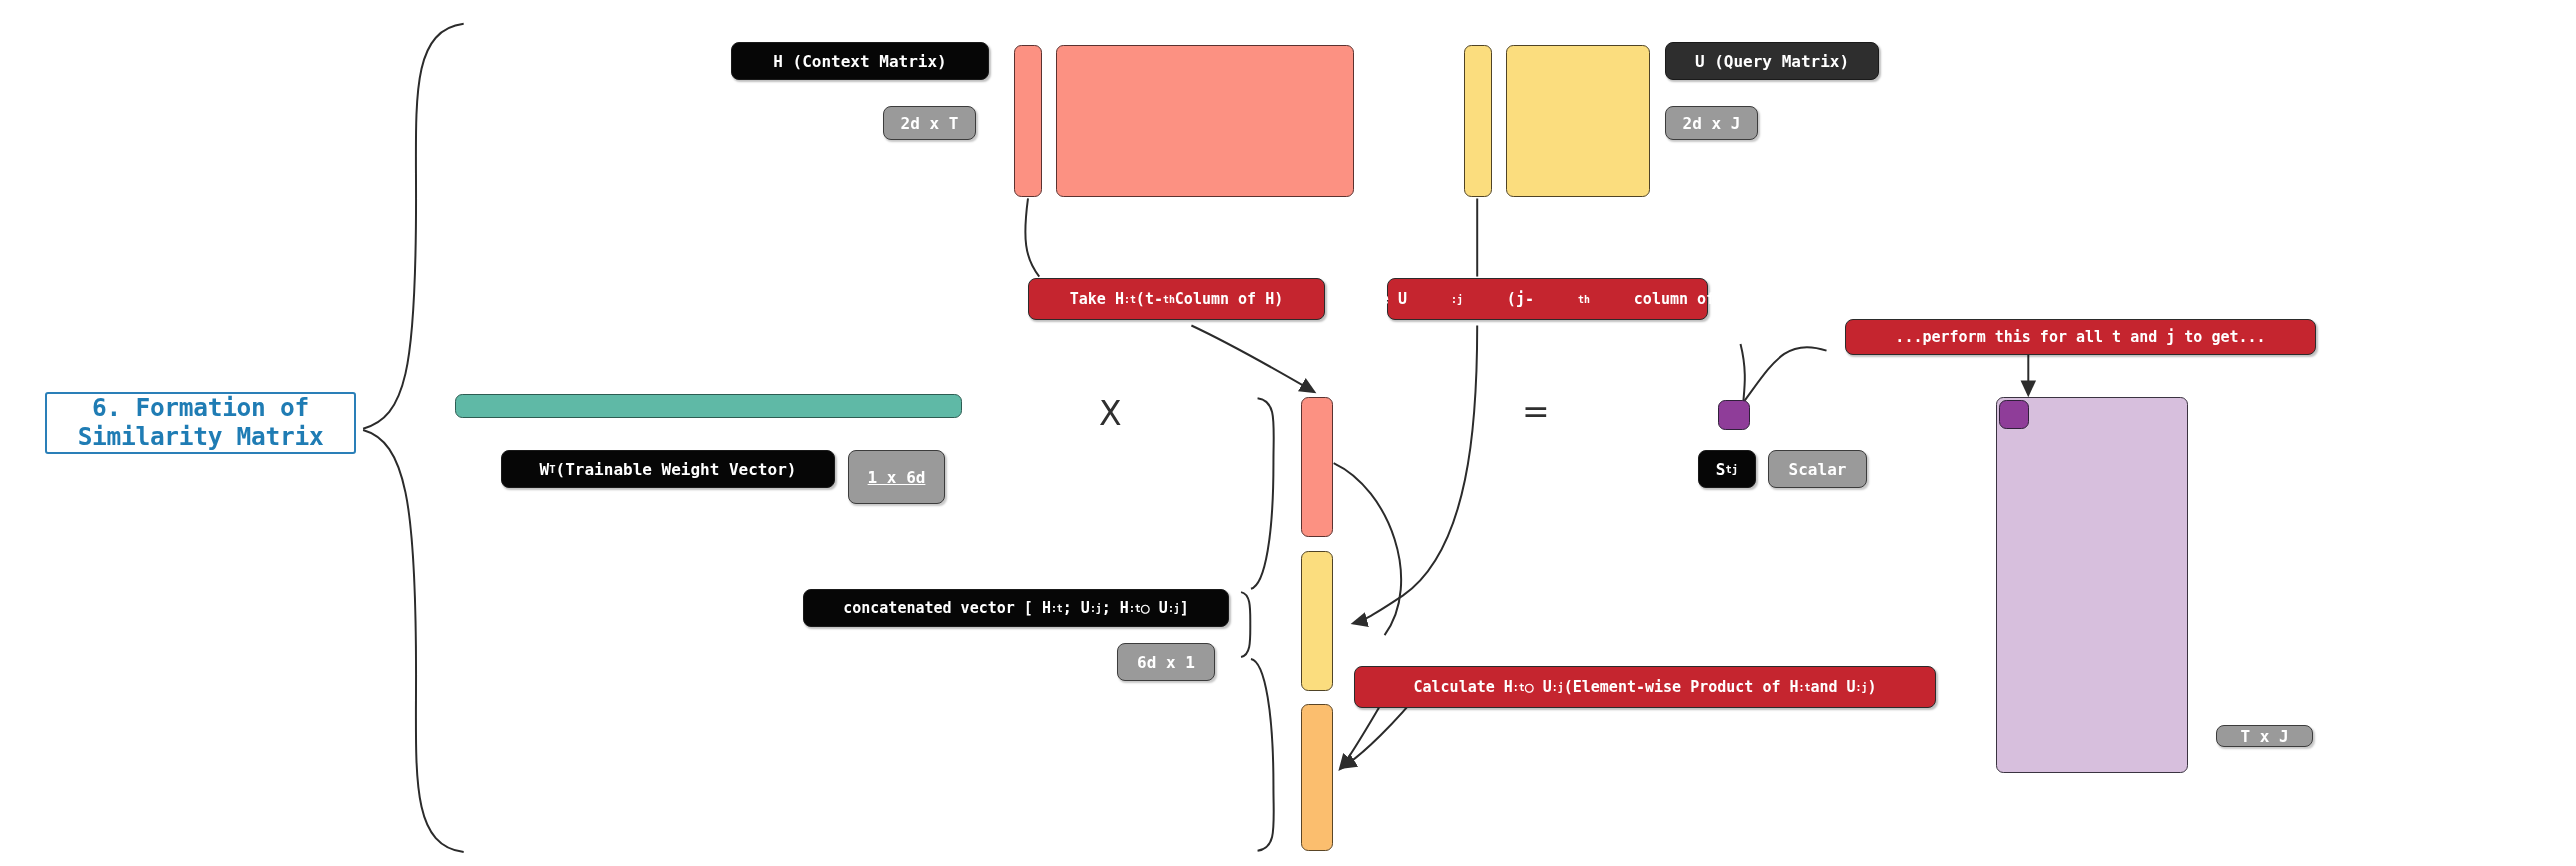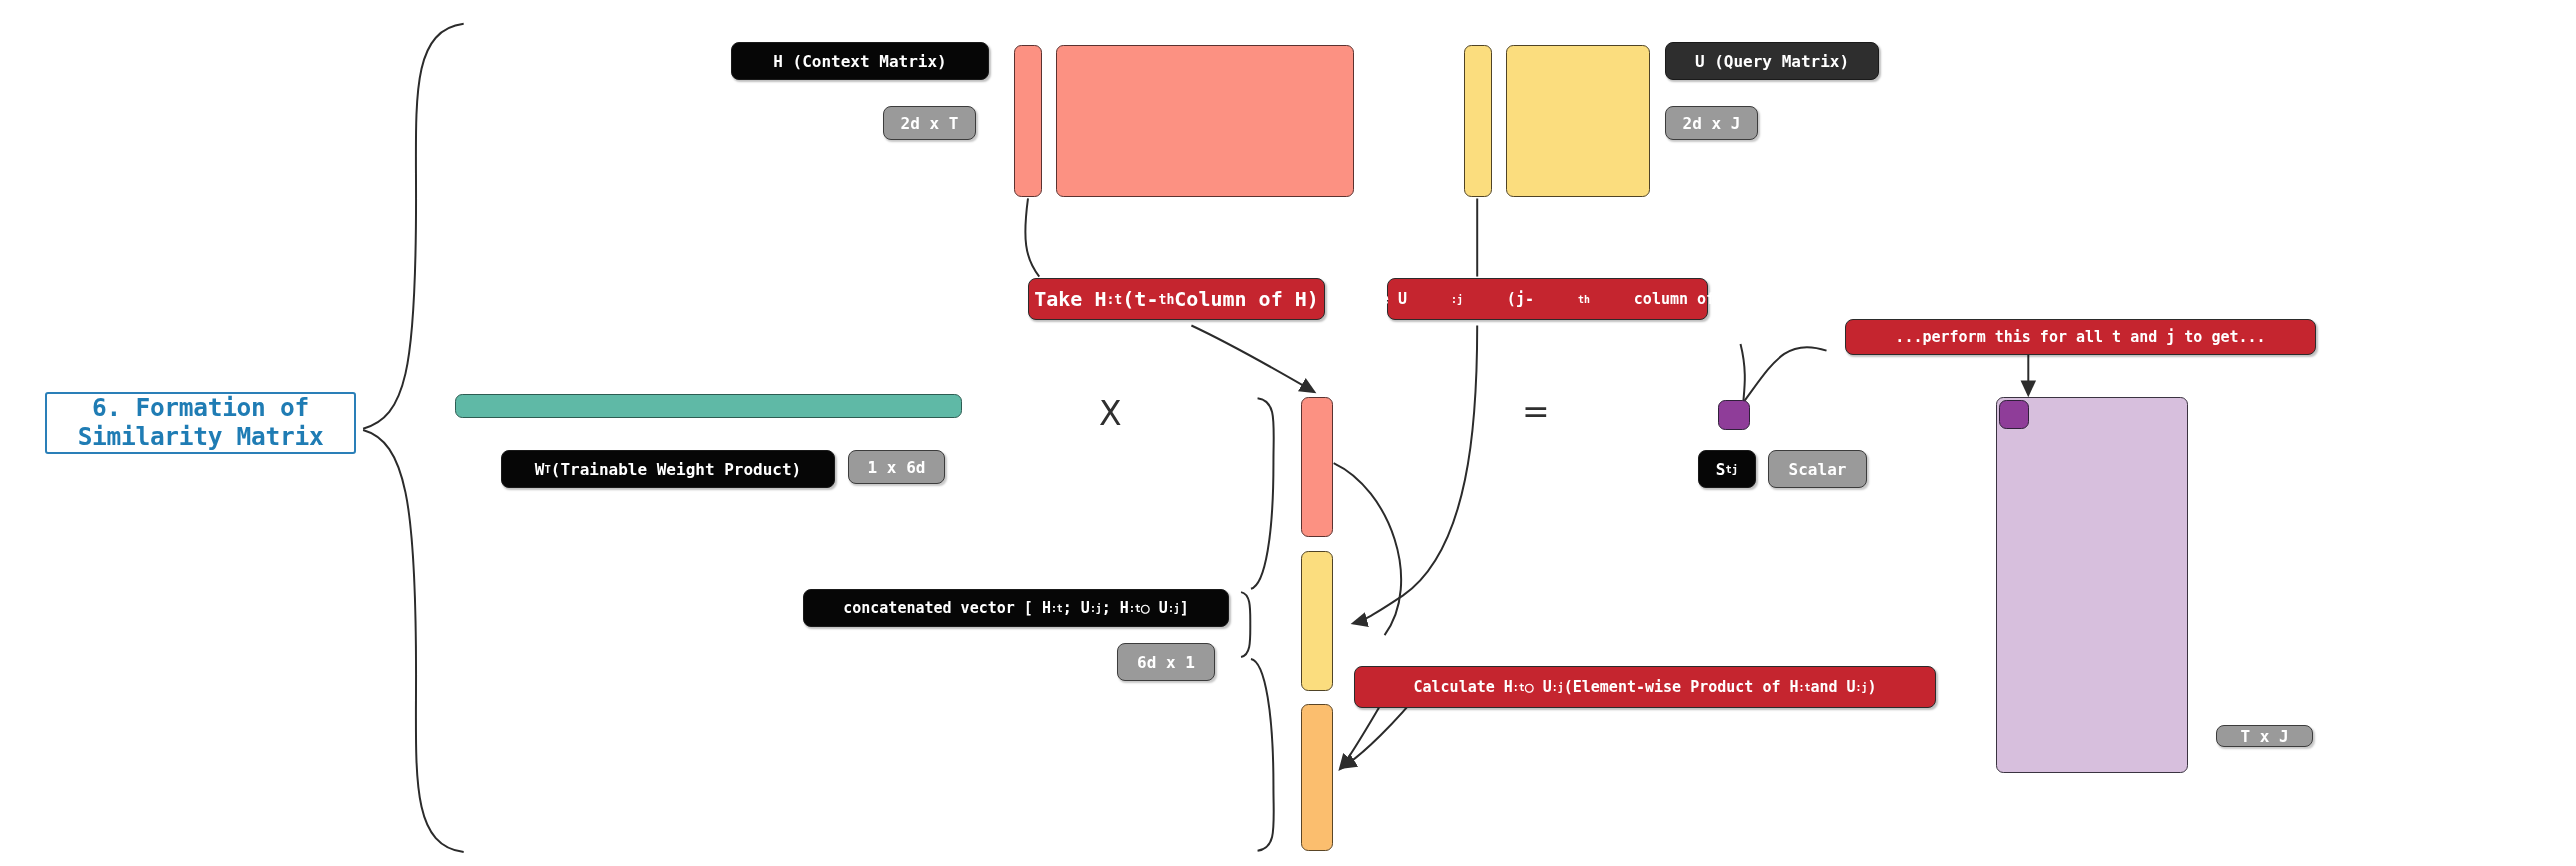--- a/index.html
+++ b/index.html
@@ -157,21 +157,21 @@
   <div class="abs block block-red" style="left:1014px; top:45px; width:28px; height:152px;"></div>
   <div class="abs block block-red" style="left:1056px; top:45px; width:298px; height:152px;"></div>
 
   <div class="abs block block-yellow" style="left:1464px; top:45px; width:28px; height:152px;"></div>
   <div class="abs block block-yellow" style="left:1506px; top:45px; width:144px; height:152px;"></div>
 
   <div class="abs pill pill-dark" style="left:1665px; top:42px; width:214px; height:38px; font-size:16px;">U (Query Matrix)</div>
 
   <div class="abs pill pill-gray" style="left:1665px; top:106px; width:93px; height:34px; font-size:16px;">2d x J</div>
 
-  <div class="abs pill pill-red" style="left:1028px; top:278px; width:297px; height:42px; font-size:20px;">
+  <div class="abs pill pill-red" style="left:1028px; top:278px; width:297px; height:42px; font-size:15px;">
     <span>Take H</span>
       <sub>:t</sub>
       <span> (t-</span>
       <sup>th</sup>
       <span> Column of H)</span>
   </div>
 
   <div class="abs pill pill-red" style="left:1387px; top:278px; width:321px; height:42px; font-size:15px;gap:44px;">
     <span>Take U</span>
       <sub>:j</sub>
@@ -180,24 +180,24 @@
       <span> column of U)</span>
   </div>
 
   <div class="abs pill pill-red" style="left:1845px; top:319px; width:471px; height:36px; font-size:15px;">...perform this for all t and j to get...</div>
 
   <div class="abs block block-teal" style="left:455px; top:394px; width:507px; height:24px;"></div>
 
   <div class="abs pill pill-black" style="left:501px; top:450px; width:334px; height:38px; font-size:16px;">
     <span>W</span>
       <sub>T</sub>
-      <span> (Trainable Weight Product)</span>
-  </div>
-
-  <div class="abs pill pill-gray" style="left:848px; top:450px; width:97px; height:34px; font-size:16px;">1 x 6d</div>
+      <span> (Trainable Weight Vector)</span>
+  </div>
+
+  <div class="abs pill pill-gray" style="left:848px; top:450px; width:97px; height:54px; font-size:16px;text-decoration:underline;">1 x 6d</div>
 
   <div class="abs op" style="left:1099px; top:394px;">X</div>
   <div class="abs op" style="left:1522px; top:392px;">=</div>
 
   <div class="abs block block-red" style="left:1301px; top:397px; width:32px; height:140px;"></div>
   <div class="abs block block-yellow" style="left:1301px; top:551px; width:32px; height:140px;"></div>
   <div class="abs block block-orange" style="left:1301px; top:704px; width:32px; height:147px;"></div>
 
   <div class="abs pill pill-black" style="left:803px; top:589px; width:426px; height:38px; font-size:15px;">
     <span>concatenated vector [ H</span>

